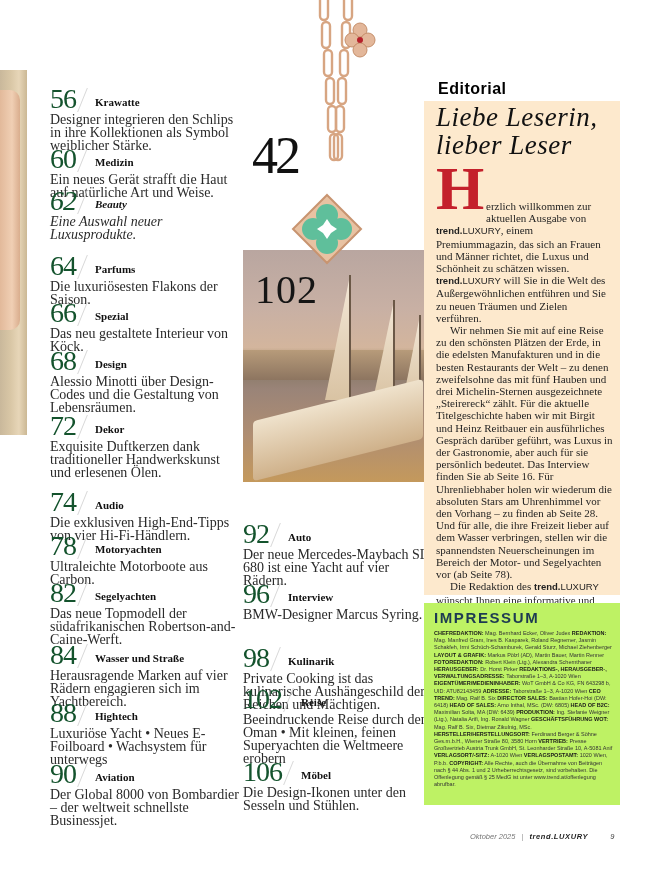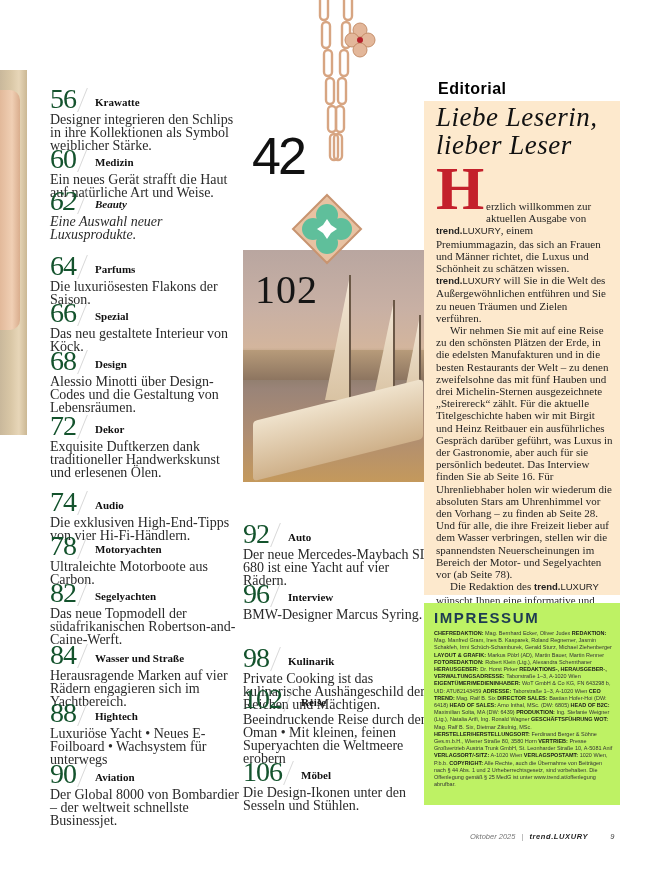--- a/index.html
+++ b/index.html
@@ -37,21 +37,21 @@
       font-family: "Liberation Serif", serif; font-weight: bold;
       font-size: 11px; color: #111; margin-bottom: 4px;
     }
     .toc-desc {
       font-size: 14px; line-height: 13px; color: #2a2a2a; margin-top: 1px;
     }
 
     
     .chain { left: 318px; top: 0; width: 38px; height: 300px; }
     .big-42 {
-      left: 252px; top: 130px; font-size: 52px; font-family: Liberation Sans, sans-serif;
+      left: 252px; top: 130px; font-size: 52px; font-family: Liberation Serif, serif;
       color: #111; letter-spacing: -3px; line-height: 52px;
     }
     .yacht-photo {
       left: 243px; top: 250px; width: 183px; height: 232px;
       background: linear-gradient(180deg, #b9a6a0 0%, #c8b0a4 25%, #d3b59d 42%, #a89070 48%, #8a7a68 52%, #9a8478 60%, #b08e72 80%, #c4995c 100%);
       overflow: hidden;
     }
     .yacht-photo .coast {
       position: absolute; left: 0; top: 100px; width: 100%; height: 30px;
       background: linear-gradient(180deg, #b79b7a, #8d7560);

